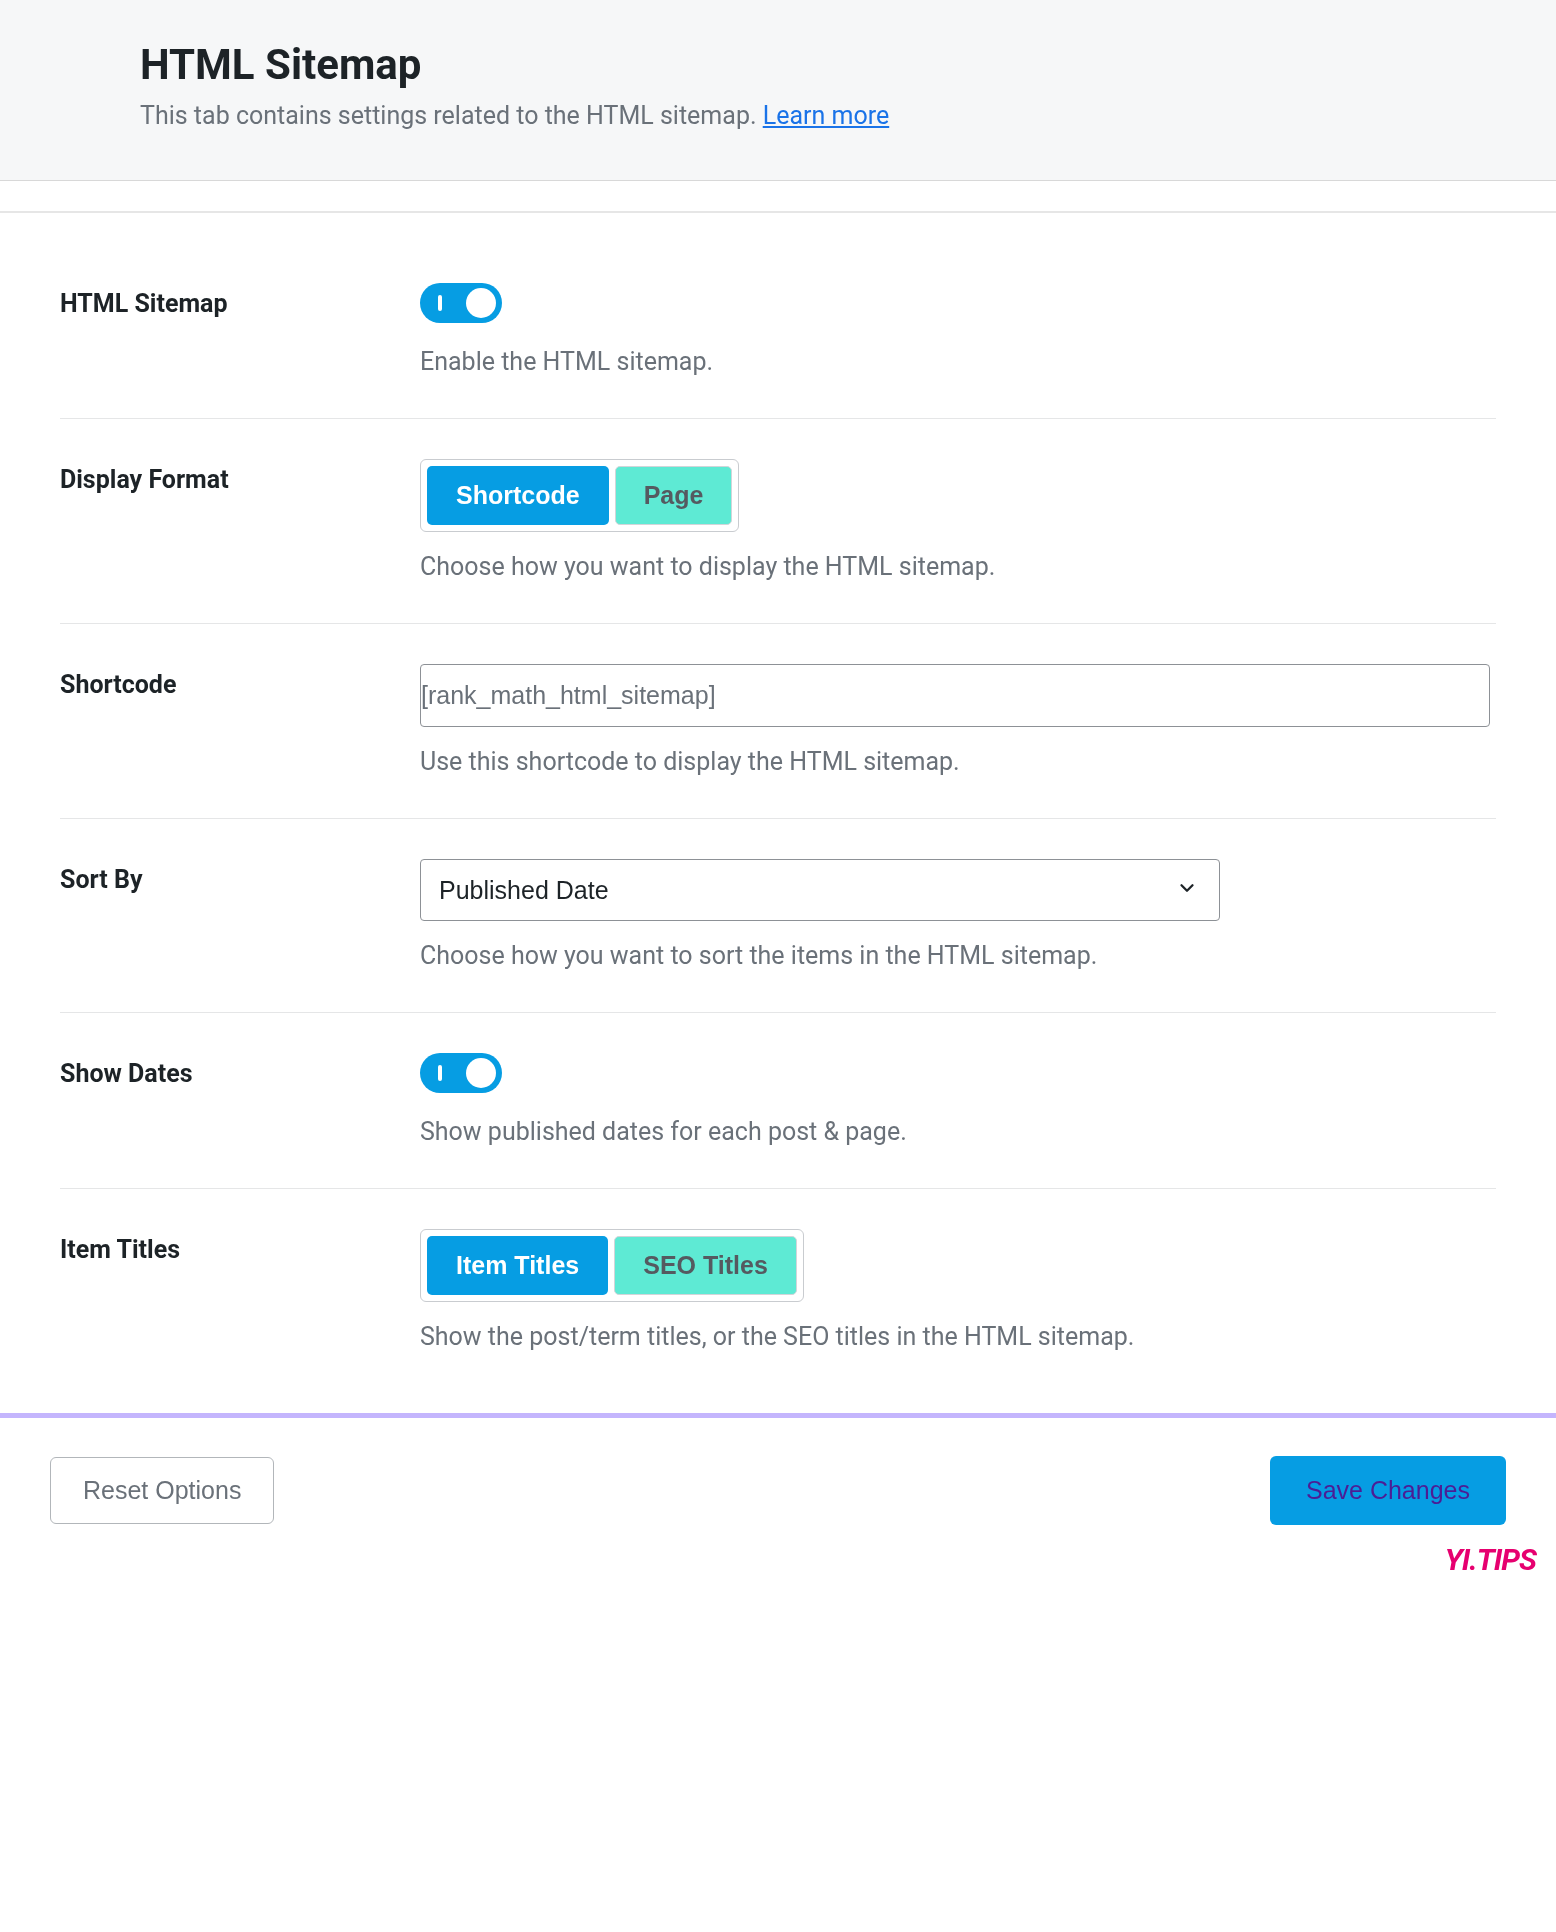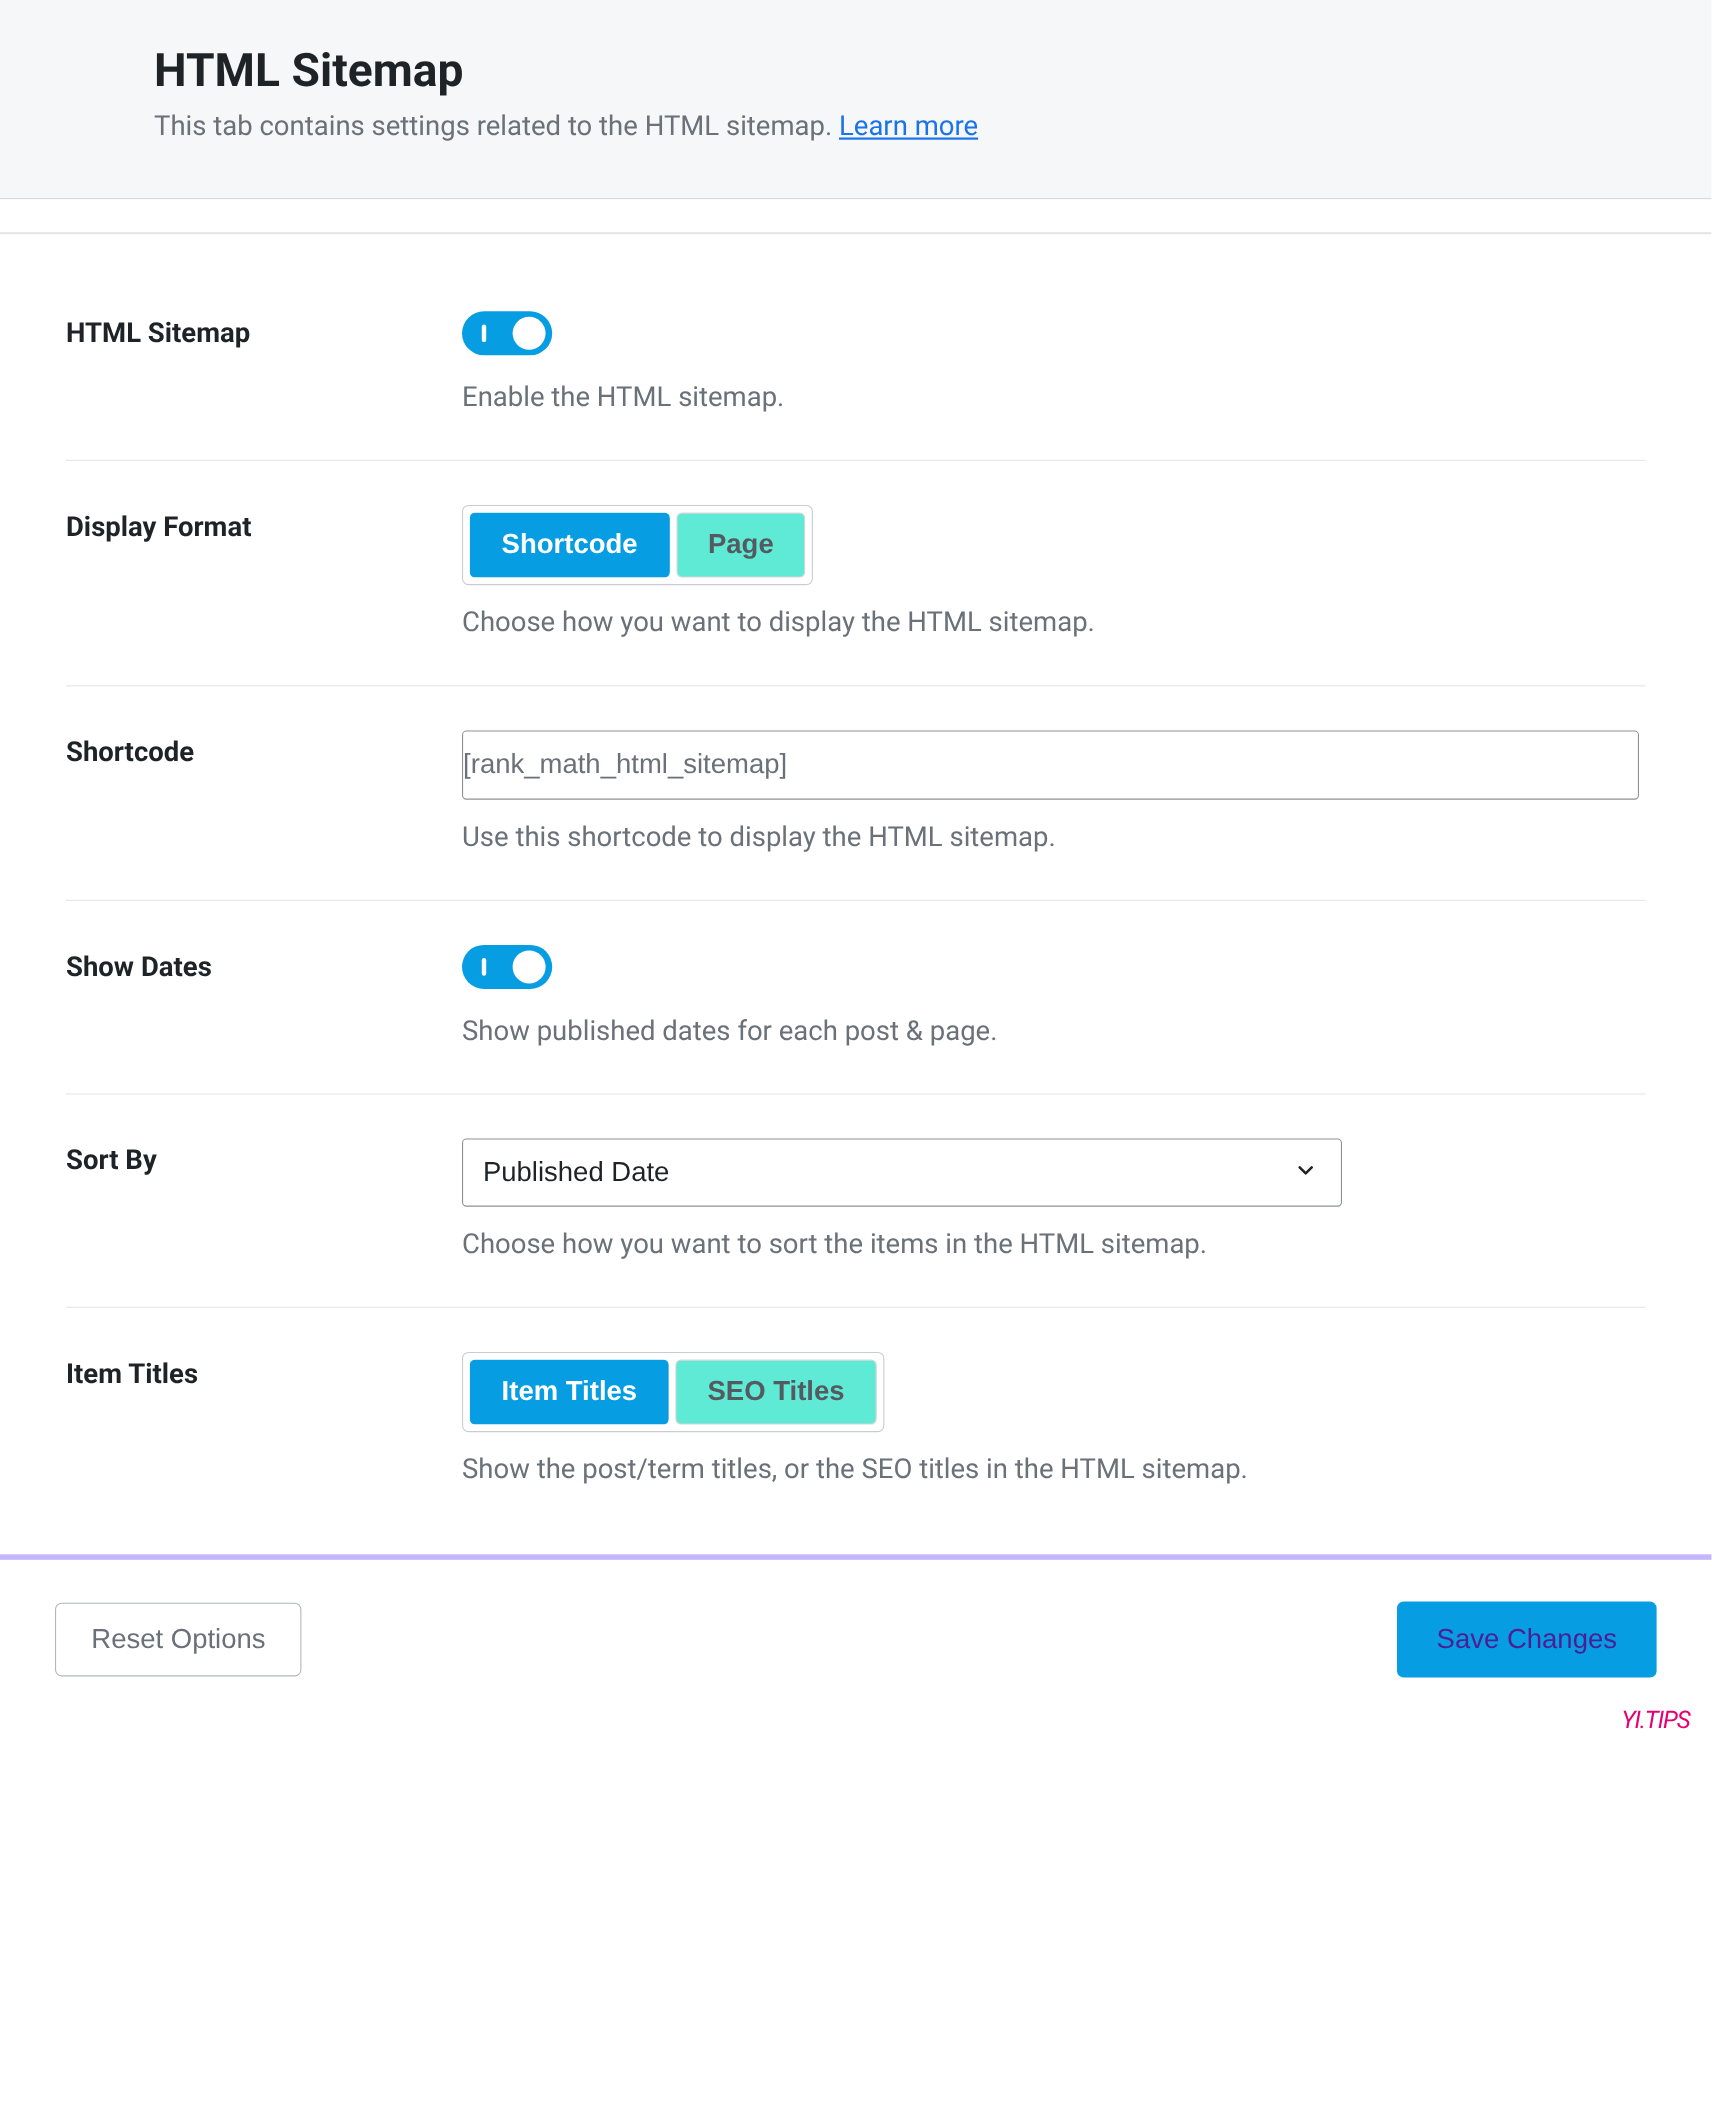--- a/index.html
+++ b/index.html
@@ -175,22 +175,22 @@
       background: #069de3;
       border: none;
       border-radius: 6px;
       padding: 20px 36px;
       cursor: pointer;
     }
     .watermark {
       position: absolute;
       right: 20px;
       bottom: 8px;
-      font-size: 22px;
-      font-weight: 400;
+      font-size: 30px;
+      font-weight: 700;
       font-style: italic;
       color: #e6006f;
       letter-spacing: -1px;
     }
     .page-wrapper {
       position: relative;
     }
   </style>
 </head>
 <body>
@@ -226,31 +226,20 @@
         </div>
         <p class="description">Choose how you want to display the HTML sitemap.</p>
       </div>
     </div>
 
     <div class="setting-row">
       <div class="label-col">Shortcode</div>
       <div class="control-col">
         <input type="text" class="text-input" readonly="" value="[rank_math_html_sitemap]" style="">
         <p class="description">Use this shortcode to display the HTML sitemap.</p>
-      </div>
-    </div>
-
-    <div class="setting-row">
-      <div class="label-col">Show Dates</div>
-      <div class="control-col">
-        <div class="toggle">
-          <span class="tick"></span>
-          <span class="knob"></span>
-        </div>
-        <p class="description">Show published dates for each post &amp; page.</p>
       </div>
     </div>
 
     <div class="setting-row">
       <div class="label-col">Sort By</div>
       <div class="control-col">
         <div class="select-wrap">
           <select class="select-input">
             <option>Published Date</option>
           </select>
@@ -258,20 +247,31 @@
             <svg width="22" height="22" viewBox="0 0 24 24" fill="none" stroke="#1d2327" stroke-width="2.5" stroke-linecap="round" stroke-linejoin="round">
                 <polyline points="6 9 12 15 18 9"></polyline>
               </svg>
           </span>
         </div>
         <p class="description">Choose how you want to sort the items in the HTML sitemap.</p>
       </div>
     </div>
 
     <div class="setting-row">
+      <div class="label-col">Show Dates</div>
+      <div class="control-col">
+        <div class="toggle">
+          <span class="tick"></span>
+          <span class="knob"></span>
+        </div>
+        <p class="description">Show published dates for each post &amp; page.</p>
+      </div>
+    </div>
+
+    <div class="setting-row">
       <div class="label-col">Item Titles</div>
       <div class="control-col">
         <div class="segmented">
           <button class="seg-btn active">Item Titles</button>
           <button class="seg-btn inactive">SEO Titles</button>
         </div>
         <p class="description">Show the post/term titles, or the SEO titles in the HTML sitemap.</p>
       </div>
     </div>
 

